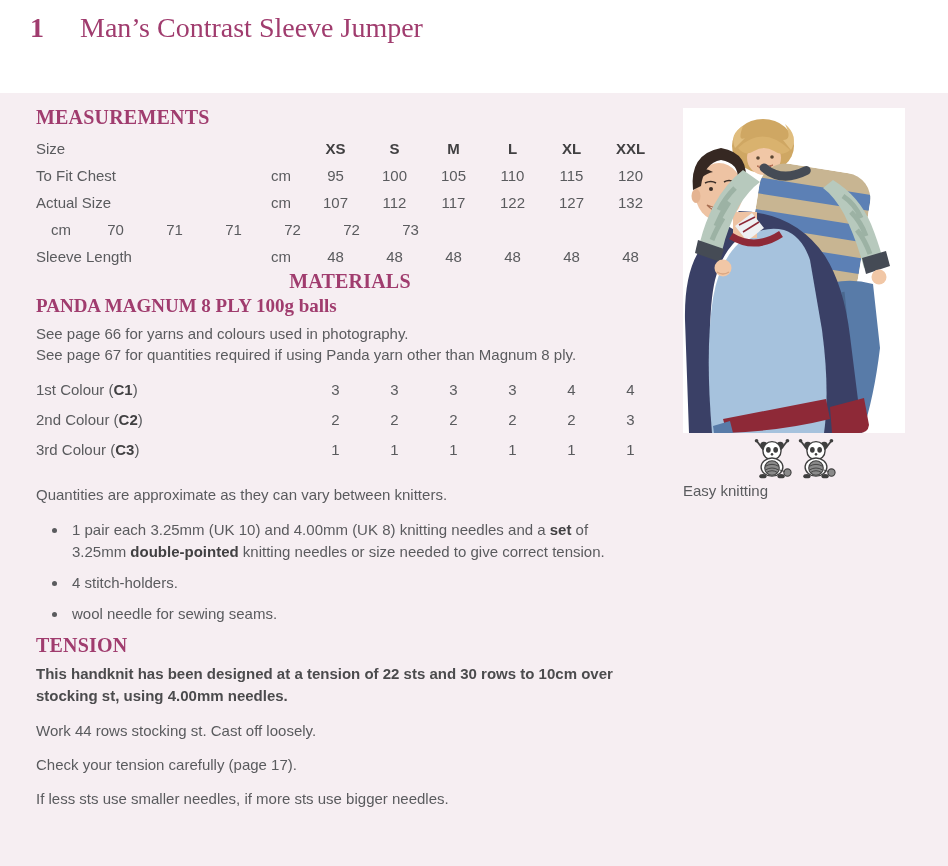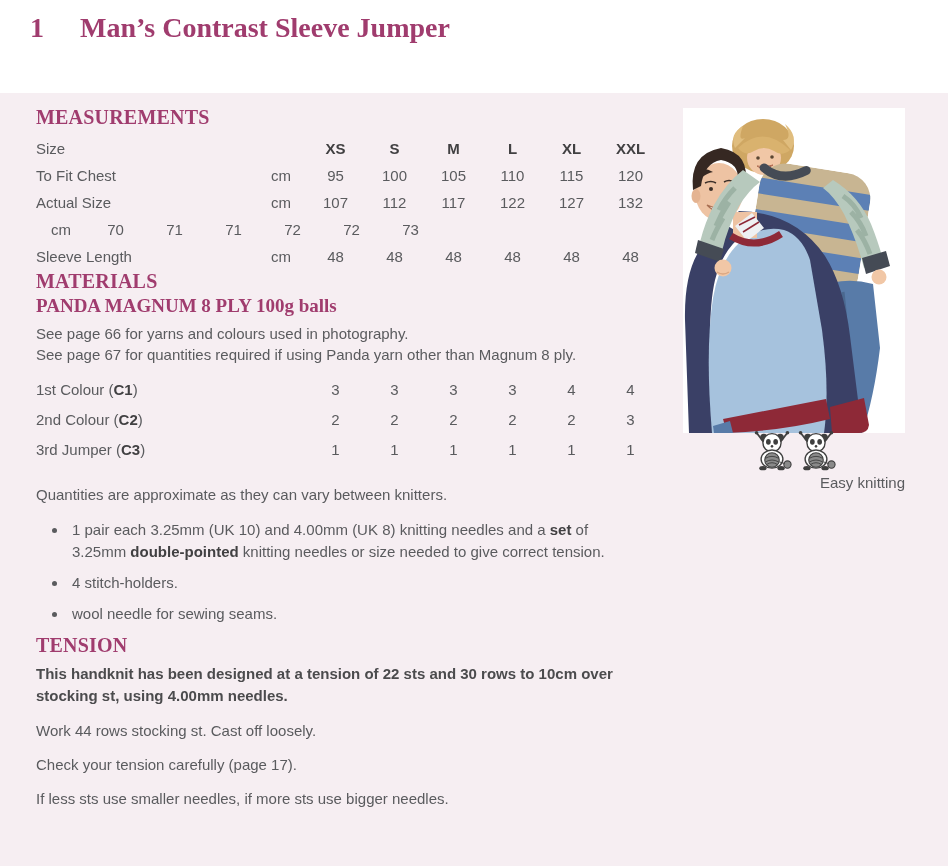--- a/index.html
+++ b/index.html
@@ -11,21 +11,21 @@
   *{box-sizing:border-box;}
   html,body{margin:0;padding:0;}
   body{background:#ffffff;font-family:"Liberation Sans",sans-serif;}
   .page{position:relative;width:948px;height:866px;background:#ffffff;overflow:hidden;}
 
   
   .title-block{position:absolute;top:12px;left:30px;}
   .title-line{display:flex;align-items:baseline;color:var(--accent);
     font-family:"Liberation Serif",serif;font-weight:bold;font-size:28px;line-height:1.15;}
   .pattern-number{width:50px;flex:0 0 50px;}
-  .pattern-title{margin:0;font-size:28px;font-weight:bold;font-family:"Liberation Serif",serif;}
+  .pattern-title{margin:0;font-size:28px;font-weight:normal;font-family:"Liberation Serif",serif;}
   .subtitle{margin:5px 0 0 50px;color:#6d6e71;font-size:15px;}
 
   
   .content{position:absolute;top:93px;left:0;width:948px;height:773px;background:var(--page-bg);}
   .left-col{position:absolute;left:36px;top:13px;width:628px;color:var(--body-text);font-size:15px;}
 
   h2.sect{font-family:"Liberation Serif",serif;color:var(--accent);
     font-size:20px;font-weight:bold;margin:0;line-height:23px;letter-spacing:.2px;}
   h3.yarn{font-family:"Liberation Serif",serif;color:var(--accent);
     font-size:19px;font-weight:bold;margin:2px 0 6px 0;line-height:22px;}
@@ -36,35 +36,35 @@
   .mlabel{width:220px;flex:0 0 220px;}
   .munit{width:50px;flex:0 0 50px;text-align:center;}
   .mcell{width:59px;flex:0 0 59px;text-align:center;}
   .szh{font-weight:bold;color:var(--dark-text);}
   .ctable{margin-top:9px;}
   .crow{height:30px;}
   .clabel{width:270px;flex:0 0 270px;}
   .clabel b{color:var(--dark-text);font-weight:bold;}
 
   .note{margin:0;line-height:21px;}
-  .materials-head{margin-top:21px;}
+  .materials-head{margin-top:21px;text-align:center;}
   .qnote{margin:20px 0 0 0;line-height:21px;}
 
   ul.mat-list{margin:14px 0 0 0;padding:0 0 0 32px;width:596px;}
   ul.mat-list li{margin:0 0 9px 0;line-height:22px;padding-left:4px;}
   ul.mat-list li b{color:var(--dark-text);}
 
   .tension-head{margin-top:14px;}
   .tension-bold{font-weight:bold;color:#4b4b4d;width:604px;line-height:22px;margin:6px 0 0 0;}
   .tline{margin:13px 0 0 0;line-height:21px;}
 
   
   .photo-box{position:absolute;left:683px;top:15px;width:222px;height:325px;background:#ffffff;overflow:hidden;}
   .photo-box svg{display:block;}
-  .easy-block{position:absolute;left:683px;top:336px;width:222px;text-align:right;}
+  .easy-block{position:absolute;left:683px;top:344px;width:222px;text-align:left;}
   .panda-row{display:flex;justify-content:center;gap:4px;}
   .panda-row svg{display:block;}
   .easy-caption{margin:3px 0 0 0;color:var(--body-text);font-size:15px;}
 </style>
 </head>
 <body>
 
 <div class="page">
 
   <header class="title-block">
@@ -149,21 +149,21 @@
         <div class="mrow crow">
           <span class="clabel"><span>2nd Colour (</span><b>C2</b><span>)</span></span>
           <span class="mcell">2</span>
           <span class="mcell">2</span>
           <span class="mcell">2</span>
           <span class="mcell">2</span>
           <span class="mcell">2</span>
           <span class="mcell">3</span>
         </div>
         <div class="mrow crow">
-          <span class="clabel"><span>3rd Jumper (</span><b>C3</b><span>)</span></span>
+          <span class="clabel"><span>3rd Colour (</span><b>C3</b><span>)</span></span>
           <span class="mcell">1</span>
           <span class="mcell">1</span>
           <span class="mcell">1</span>
           <span class="mcell">1</span>
           <span class="mcell">1</span>
           <span class="mcell">1</span>
         </div>
       </div>
 
       <p class="qnote">Quantities are approximate as they can vary between knitters.</p>

